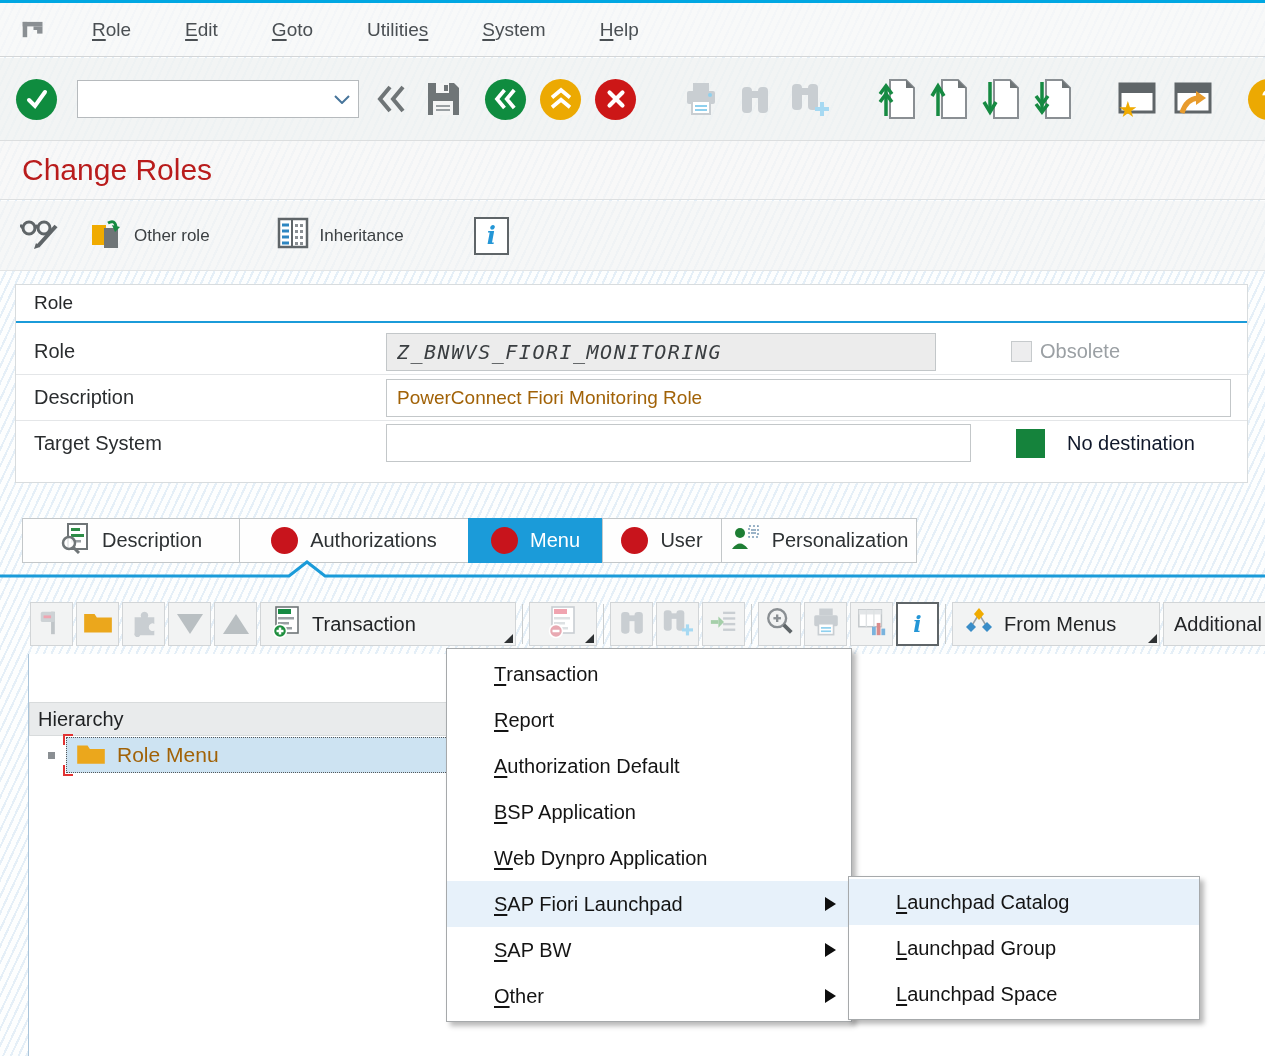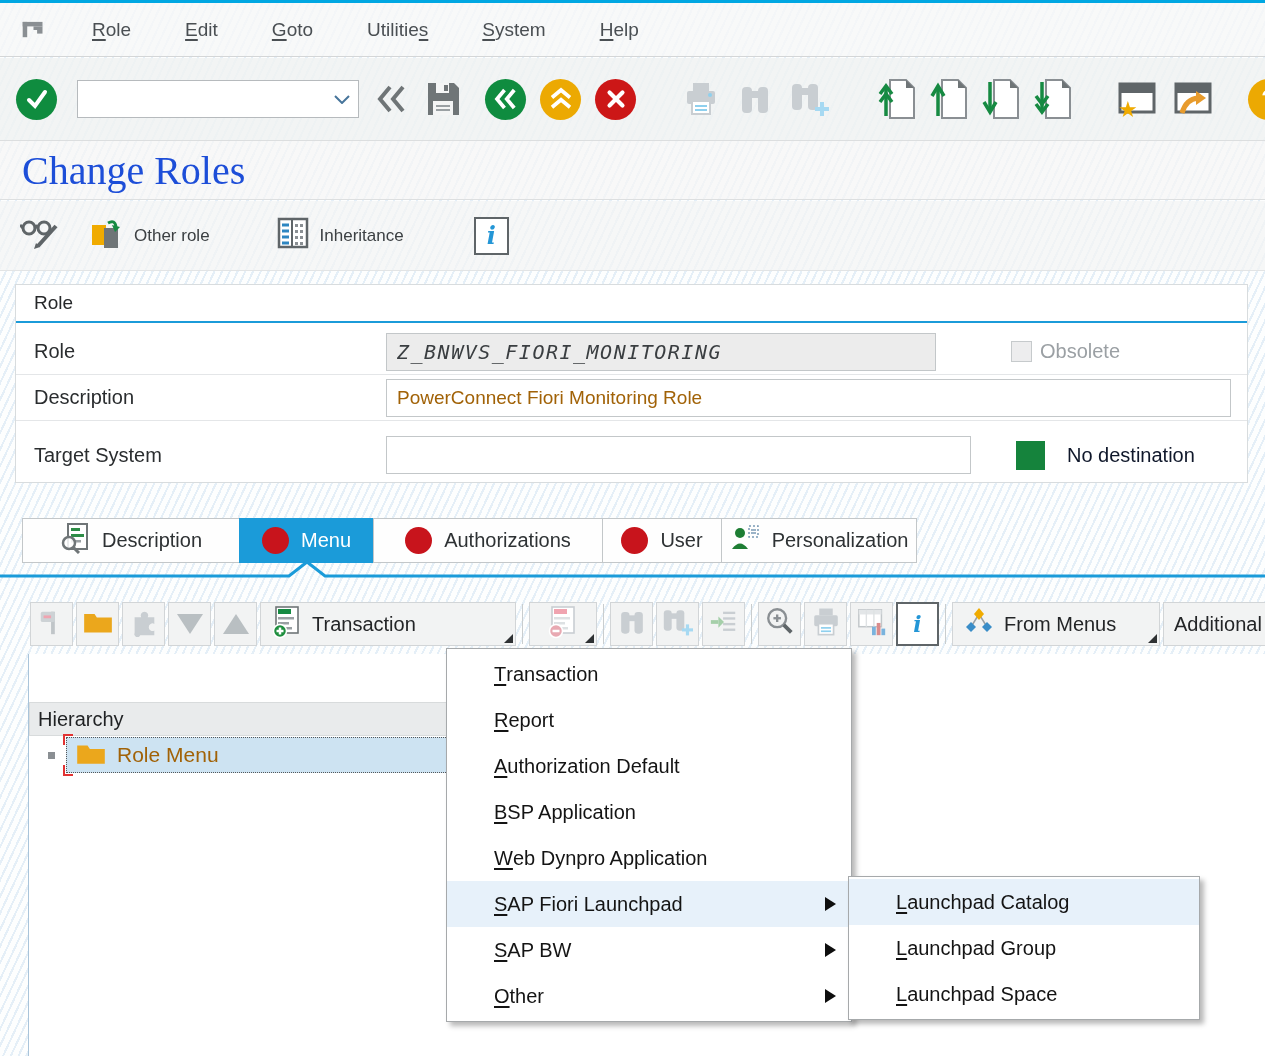--- a/index.html
+++ b/index.html
@@ -30,21 +30,21 @@
   .glyph-w { color:#fff; font-weight:bold; font-size:24px; line-height:1; }
   .combo { margin-left:20px; width:318px; height:38px; background:#fff; border:1px solid #b6babd; display:flex; align-items:center; }
   .combo input { flex:1; border:0; outline:none; height:100%; padding:0 8px; font-size:18px; font-family:"Liberation Sans",sans-serif; background:transparent; }
   .combo .dd { width:32px; display:flex; justify-content:center; }
   .tico { display:flex; align-items:center; justify-content:center; flex:0 0 auto; }
   .rot90 { transform:rotate(90deg); display:flex; }
 
   
   .titlebar { position:absolute; top:141px; left:0; width:100%; height:59px;
     background:rgba(245,246,246,0.75); border-bottom:1px solid #dddfe0; display:flex; align-items:center; }
-  .title { font-size:40px; color:#1d4ed8; margin-left:22px;font-family:Liberation Serif, serif; }
+  .title { font-size:30px; color:#b91c1c; margin-left:22px; }
 
   
   .apptoolbar { position:absolute; top:201px; left:0; width:100%; height:70px;
     background:rgba(243,244,244,0.75); border-bottom:1px solid #e2e4e5; display:flex; align-items:center; }
   .abtn { display:flex; align-items:center; gap:10px; font-size:17px; color:#3c4043; margin-right:26px; cursor:default; }
   .info-box { width:35px; height:38px; border:2px solid #5f6568; background:#fff; display:flex; align-items:center; justify-content:center;
     font-family:"DejaVu Serif", serif; font-style:italic; font-weight:bold; font-size:24px; color:#2496d6; }
 
   
   .role-panel { position:absolute; top:284px; left:15px; width:1233px; height:199px; background:#fff; border:1px solid #d8dcde; }
@@ -346,21 +346,21 @@
     <input class="ffield ro" style="left: 370px; width: 550px;" readonly="" value="Z_BNWVS_FIORI_MONITORING">
     <span class="obs">
       <span class="cb"></span>
       <span class="lbl">Obsolete</span>
     </span>
   </div>
   <div class="frow b" style="top:90px">
     <span class="flabel">Description</span>
     <input class="ffield" style="left: 370px; width: 845px;" value="PowerConnect Fiori Monitoring Role">
   </div>
-  <div class="frow" style="top:147px">
+  <div class="frow" style="top:135px">
     <span class="flabel">Target System</span>
     <input class="ffield" style="left: 370px; width: 585px;" value="">
     <span class="dest">
       <span class="sq"></span>
       <span class="lbl">No destination</span>
     </span>
   </div>
 </div>
 
 <div class="tabstrip">
@@ -372,27 +372,27 @@
             <rect x="11" y="6" width="9" height="3"></rect>
             <rect x="11" y="12" width="13" height="3"></rect>
           </g>
           <rect x="11" y="18" width="10" height="2.5" fill="#9aa0a3"></rect>
           <circle cx="9" cy="21" r="6" fill="rgba(255,255,255,0.85)" stroke="#6f7577" stroke-width="2.5"></circle>
           <line x1="13" y1="25" x2="19" y2="31" stroke="#6f7577" stroke-width="3"></line>
         </svg>
     </span>
     <span>Description</span>
   </div>
+  <div class="tab t-auth">
+    <span class="statusdot"></span>
+    <span>Authorizations</span>
+  </div>
   <div class="tab t-menu active">
     <span class="statusdot"></span>
     <span>Menu</span>
-  </div>
-  <div class="tab t-auth">
-    <span class="statusdot"></span>
-    <span>Authorizations</span>
   </div>
   <div class="tab t-user">
     <span class="statusdot"></span>
     <span>User</span>
   </div>
   <div class="tab t-pers">
     <span>
       <svg width="30" height="30" viewBox="0 0 30 30">
           <circle cx="10" cy="10" r="5" fill="#1e7e34"></circle>
           <path d="M2 26 q8,-11 16,0 Z" fill="#1e7e34"></path>

